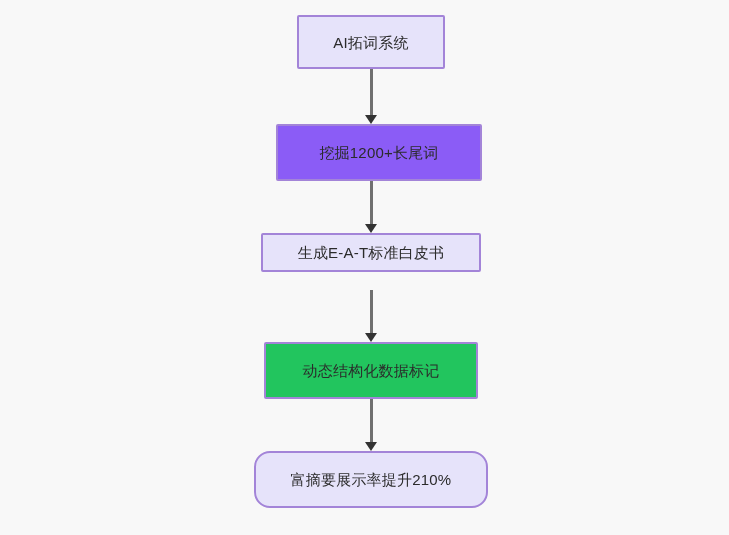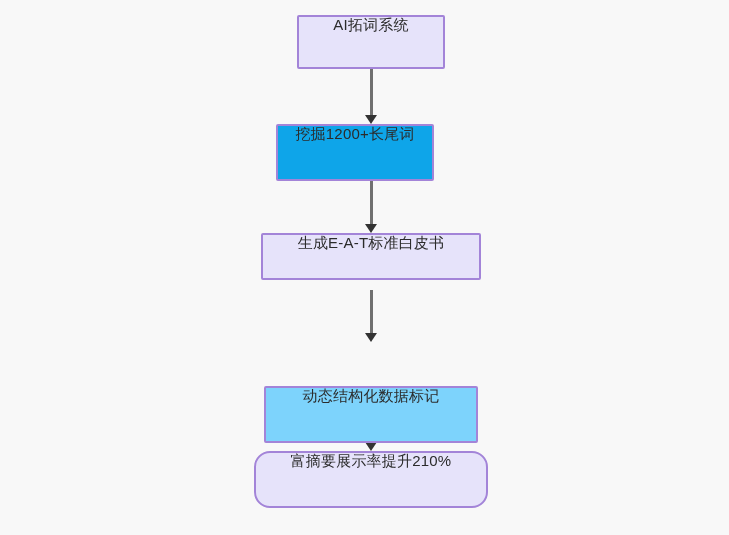--- a/index.html
+++ b/index.html
@@ -18,20 +18,21 @@
     width: 729px;
     height: 535px;
   }
   .node {
     position: absolute;
     box-sizing: border-box;
     background: #e6e3fa;
     border: 2px solid #a384d8;
     border-radius: 2px;
     display: flex;
+    align-items: center;
     justify-content: center;
     color: #2b2b2b;
     font-size: 15px;
     line-height: 1;
     letter-spacing: 0.2px;
     white-space: nowrap;
   }
   .node-label {
     display: block;
   }
@@ -77,26 +78,26 @@
     <div class="edge-head" style="top: 43px; border-top-color: rgb(51, 51, 51);"></div>
   </div>
   <div class="edge" id="edge-3" style="left: 371px; top: 399px;">
     <div class="edge-line" style="height: 44px; background: rgb(112, 112, 112);"></div>
     <div class="edge-head" style="top: 43px; border-top-color: rgb(51, 51, 51);"></div>
   </div>
 
   <div class="node" id="node-0" style="left: 297px; top: 15px; width: 148px; height: 54px; background: rgb(230, 227, 250); border-color: rgb(163, 132, 216); color: rgb(43, 43, 43);">
     <span class="node-label">AI拓词系统</span>
   </div>
-  <div class="node" id="node-1" style="left: 276px; top: 124px; width: 158px; height: 57px; background: #0ea5e9; border-color: rgb(163, 132, 216); color: rgb(43, 43, 43);">
+  <div class="node" id="node-1" style="left: 276px; top: 124px; width: 206px; height: 57px; background: #8b5cf6; border-color: rgb(163, 132, 216); color: rgb(43, 43, 43);">
     <span class="node-label">挖掘1200+长尾词</span>
   </div>
-  <div class="node" id="node-2" style="left: 261px; top: 233px; width: 220px; height: 47px; background: rgb(230, 227, 250); border-color: rgb(163, 132, 216); color: rgb(43, 43, 43);">
+  <div class="node" id="node-2" style="left: 261px; top: 233px; width: 220px; height: 39px; background: rgb(230, 227, 250); border-color: rgb(163, 132, 216); color: rgb(43, 43, 43);">
     <span class="node-label">生成E-A-T标准白皮书</span>
   </div>
-  <div class="node" id="node-3" style="left: 264px; top: 342px; width: 214px; height: 57px; background: #7dd3fc; border-color: rgb(163, 132, 216); color: rgb(43, 43, 43); margin-top: 44px;">
+  <div class="node" id="node-3" style="left: 264px; top: 342px; width: 214px; height: 57px; background: #22c55e; border-color: rgb(163, 132, 216); color: rgb(43, 43, 43);">
     <span class="node-label">动态结构化数据标记</span>
   </div>
   <div class="node" id="node-4" style="left: 254px; top: 451px; width: 234px; height: 57px; background: rgb(230, 227, 250); border-color: rgb(163, 132, 216); color: rgb(43, 43, 43); border-radius: 16px;">
     <span class="node-label">富摘要展示率提升210%</span>
   </div>
 
 </div>
 
 </body></html>

